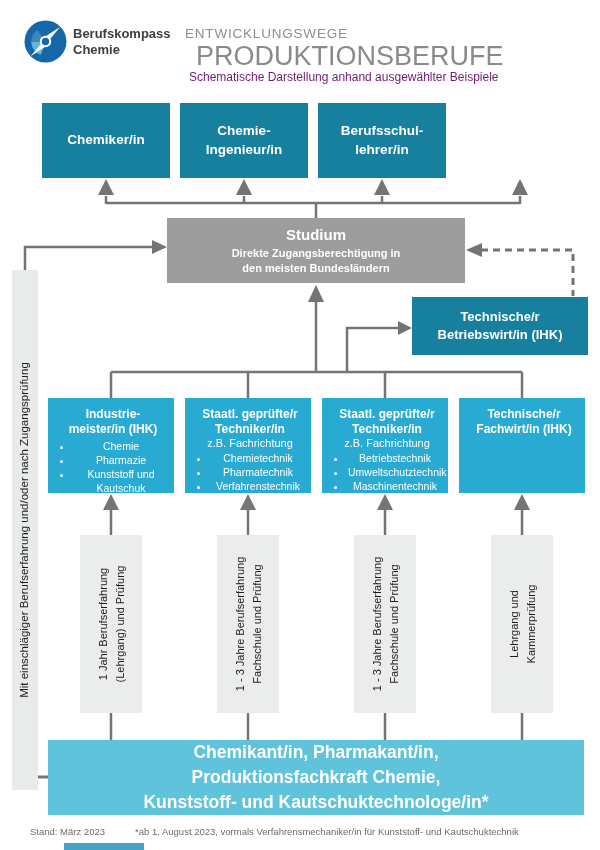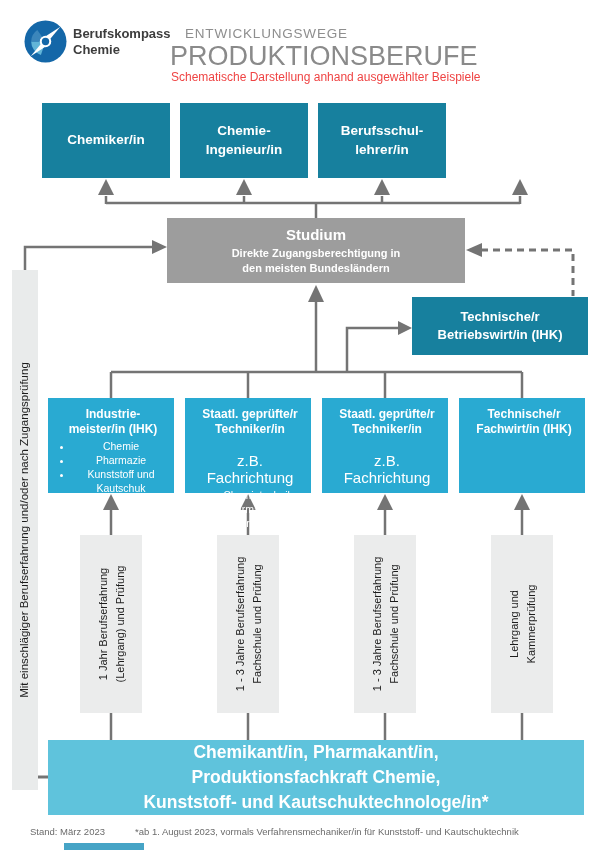--- a/index.html
+++ b/index.html
@@ -8,42 +8,42 @@
     font-family:"Liberation Sans", sans-serif; overflow:hidden;
   }
   .connectors { position:absolute; left:0; top:0; z-index:0; }
 
   
   .logo-icon { position:absolute; left:24px; top:20px; width:43px; height:43px; }
   .brand { position:absolute; left:73px; top:26px; font-size:13px; font-weight:bold;
            color:#3d3d3d; line-height:1.22; white-space:pre-line; }
   .kicker { position:absolute; left:185px; top:26px; font-size:13.5px; color:#8e8e8e;
             letter-spacing:0.8px; }
-  .title  { position:absolute; left:170px; top:41px; font-size:27px; color:#8a8a8a; }
-  .subtitle { position:absolute; left:171px; top:70px; font-size:12px; color:#ef4444;text-align:right; }
+  .title  { position:absolute; left:196px; top:41px; font-size:27px; color:#8a8a8a; }
+  .subtitle { position:absolute; left:189px; top:70px; font-size:12px; color:#701a75;text-align:right; }
 
   
   .box { position:absolute; box-sizing:border-box; z-index:1; display:flex;
          align-items:center; justify-content:center; text-align:center; }
   .teal  { background:#17809e; color:#fff; font-weight:bold; }
   .graybx{ background:#9d9d9d; color:#fff; }
   .cyan  { background:#29aad2; color:#fff; }
   .lcyan { background:#5fc3dc; color:#fff; font-weight:bold; }
   .pre   { white-space:pre-line; }
 
   .topbox { width:128px; height:75px; top:103px; font-size:13.5px; line-height:1.35; }
   .studium { left:167px; top:218px; width:298px; height:65px; flex-direction:column; }
   .studium .st-title { font-size:15px; font-weight:bold; margin-bottom:3px; }
   .studium .st-sub { font-size:11px; font-weight:bold; line-height:1.3; }
   .tbbox { left:412px; top:297px; width:176px; height:58px; font-size:13px; line-height:1.4; }
 
   .qualbox { width:126px; height:95px; top:398px; display:block; text-align:center;
              padding:9px 6px 6px 10px; }
   .qtitle { font-weight:bold; font-size:12px; line-height:1.25; }
-  .qintro { font-size:15px; margin-top:15px; }
+  .qintro { font-size:11px; margin-top:0; }
   .qualbox ul { margin:3px 0 0 0; padding-left:15px; font-size:10.5px; line-height:1.33; }
   .qualbox li { padding-left:1px; }
 
   .vbar { position:absolute; left:12px; top:270px; width:26px; height:520px;
           background:#e9ebeb; z-index:1; }
   .expbox { position:absolute; width:62px; height:178px; top:535px;
             background:#ebecec; z-index:1; }
   .vtext { position:absolute; left:50%; top:50%;
            transform:translate(-50%,-50%) rotate(-90deg);
            white-space:pre; text-align:center; color:#1c1c1c;
@@ -164,20 +164,25 @@
     <ul>
       <li>Chemietechnik</li>
       <li>Pharmatechnik</li>
       <li>Verfahrenstechnik</li>
     </ul>
   </div>
   <div class="box cyan qualbox" style="left:322px">
     <div class="qtitle pre">Staatl. geprüfte/r
 Techniker/in</div>
     <div class="qintro">z.B. Fachrichtung</div>
+    <ul>
+      <li>Betriebstechnik</li>
+      <li>Umweltschutztechnik</li>
+      <li>Maschinentechnik</li>
+    </ul>
   </div>
   <div class="box cyan qualbox" style="left:459px">
     <div class="qtitle pre">Technische/r
 Fachwirt/in (IHK)</div>
   </div>
 
   <div class="expbox" style="left:80px">
     <div class="vtext">1 Jahr Berufserfahrung
 (Lehrgang) und Prüfung</div>
   </div>

